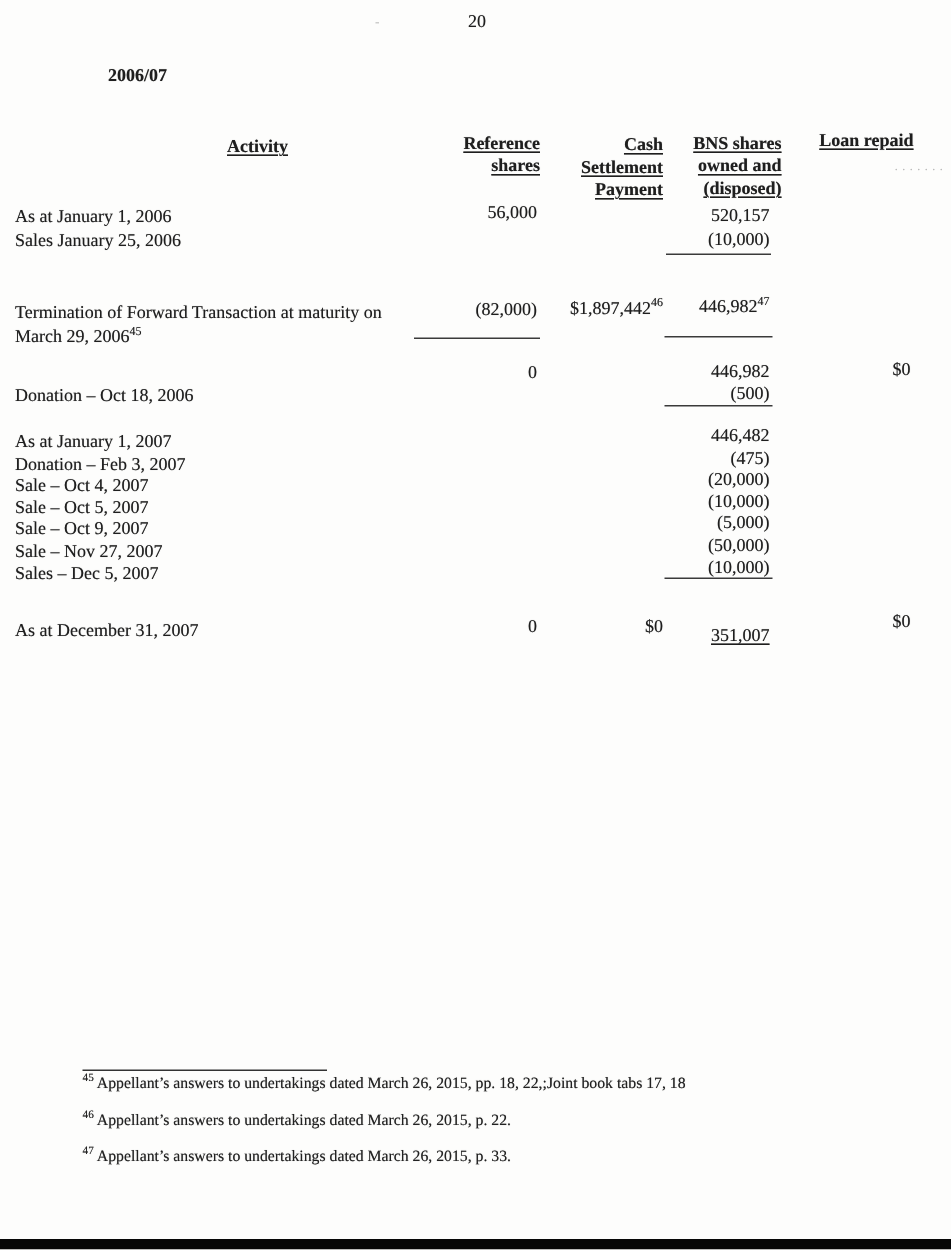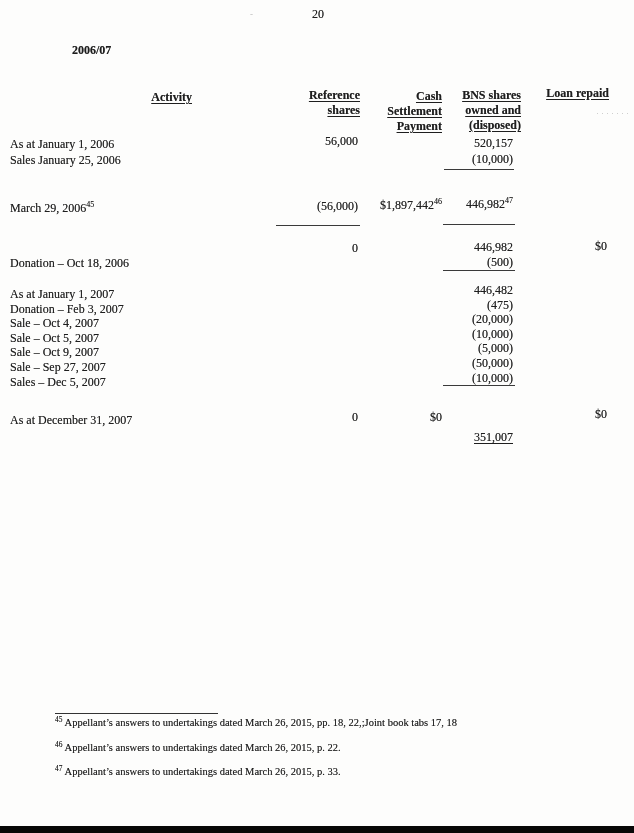--- a/index.html
+++ b/index.html
@@ -63,23 +63,24 @@
     <div>Sales January 25, 2006</div>
   </div>
   <div class="abs r" style="left:278px;top:134px;width:80px;">56,000</div>
   <div class="abs r" style="left:433px;top:135px;width:80px;line-height:16px;">
     <div>520,157</div>
     <div>(10,000)</div>
   </div>
   <div class="rule" style="left:444px;top:169px;width:70px;"></div>
 
   <div class="abs" style="left:10px;top:201px;line-height:15.5px;width:275px;">
+    <div>Termination of Forward Transaction at maturity on</div>
     <div><span>March 29, 2006</span><sup>45</sup></div>
   </div>
-  <div class="abs r" style="left:276px;top:199px;width:82px;">(56,000)</div>
+  <div class="abs r" style="left:276px;top:199px;width:82px;">(82,000)</div>
   <div class="abs r" style="left:352px;top:198px;width:90px;"><span>$1,897,442</span><sup>46</sup></div>
   <div class="abs r" style="left:433px;top:197px;width:80px;"><span>446,982</span><sup>47</sup></div>
   <div class="rule" style="left:276px;top:225px;width:84px;"></div>
   <div class="rule" style="left:443px;top:224px;width:72px;"></div>
 
   <div class="abs r" style="left:278px;top:241px;width:80px;">0</div>
   <div class="abs r" style="left:433px;top:240px;width:80px;line-height:15px;">
     <div>446,982</div>
     <div>(500)</div>
   </div>
@@ -88,40 +89,40 @@
   <div class="abs" style="left:10px;top:256px;">
     <div>Donation – Oct 18, 2006</div>
   </div>
 
   <div class="abs" style="left:10px;top:287px;line-height:14.6px;">
     <div>As at January 1, 2007</div>
     <div>Donation – Feb 3, 2007</div>
     <div>Sale – Oct 4, 2007</div>
     <div>Sale – Oct 5, 2007</div>
     <div>Sale – Oct 9, 2007</div>
-    <div>Sale – Sep 27, 2007</div>
+    <div>Sale – Nov 27, 2007</div>
     <div>Sales – Dec 5, 2007</div>
   </div>
   <div class="abs r" style="left:433px;top:283px;width:80px;line-height:14.6px;">
     <div>446,482</div>
     <div>(475)</div>
     <div>(20,000)</div>
     <div>(10,000)</div>
     <div>(5,000)</div>
     <div>(50,000)</div>
     <div>(10,000)</div>
   </div>
   <div class="rule" style="left:443px;top:385px;width:72px;"></div>
 
   <div class="abs" style="left:10px;top:413px;">
     <div>As at December 31, 2007</div>
   </div>
   <div class="abs r" style="left:278px;top:410px;width:80px;">0</div>
   <div class="abs r" style="left:362px;top:410px;width:80px;">$0</div>
-  <div class="abs r" style="left:433px;top:430px;width:80px;"><span class="u">351,007</span></div>
+  <div class="abs r" style="left:433px;top:416px;width:80px;"><span class="u">351,007</span></div>
   <div class="abs r" style="left:527px;top:407px;width:80px;">$0</div>
 
   <div class="rule" style="left:55px;top:713px;width:163px;border-top:1px solid #333;"></div>
 
   <div class="fn" style="top:717px;"><sup>45</sup> <span>Appellant’s answers to undertakings dated March 26, 2015, pp. 18, 22,;Joint book tabs 17, 18</span></div>
   <div class="fn" style="top:742px;"><sup>46</sup> <span>Appellant’s answers to undertakings dated March 26, 2015, p. 22.</span></div>
   <div class="fn" style="top:766px;"><sup>47</sup> <span>Appellant’s answers to undertakings dated March 26, 2015, p. 33.</span></div>
 
   <div class="artifact" style="left:250px;top:9px;">-</div>
   <div class="artifact" style="left:596px;top:108px;letter-spacing:2px;">·······</div>

